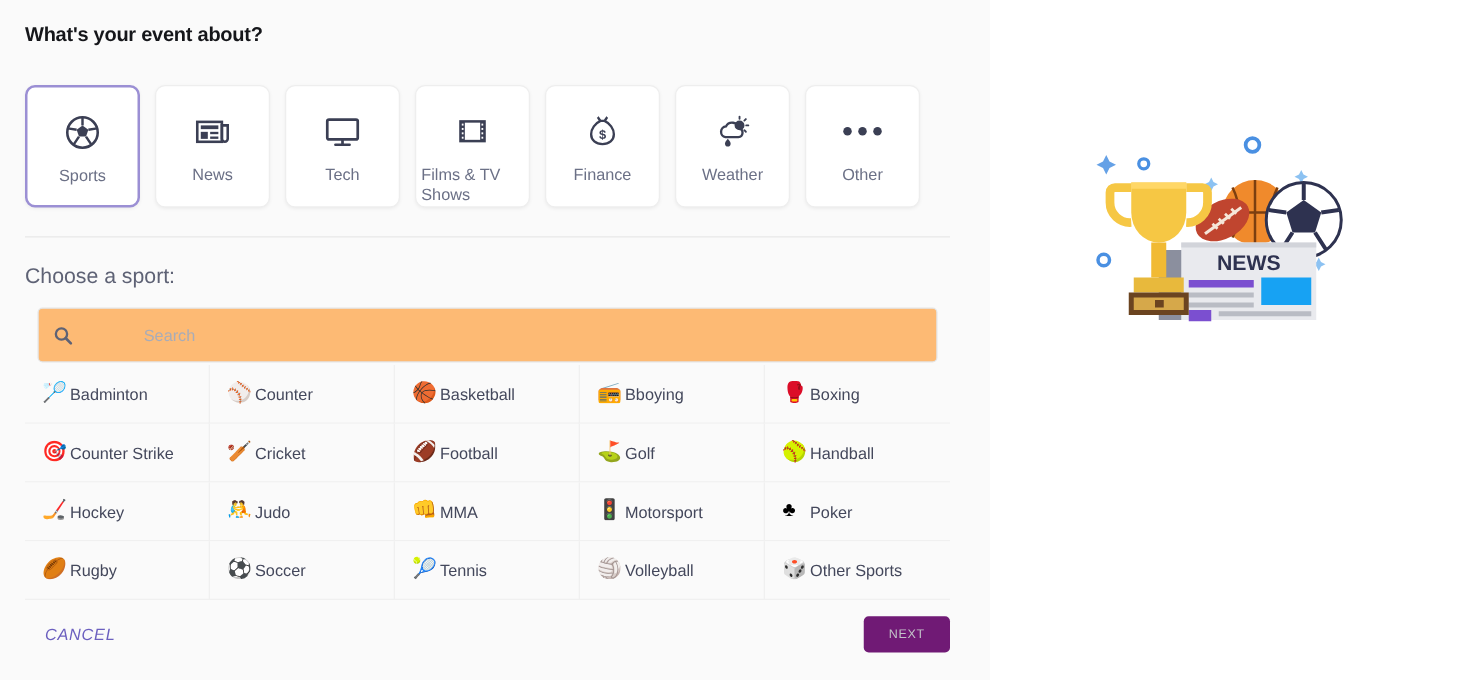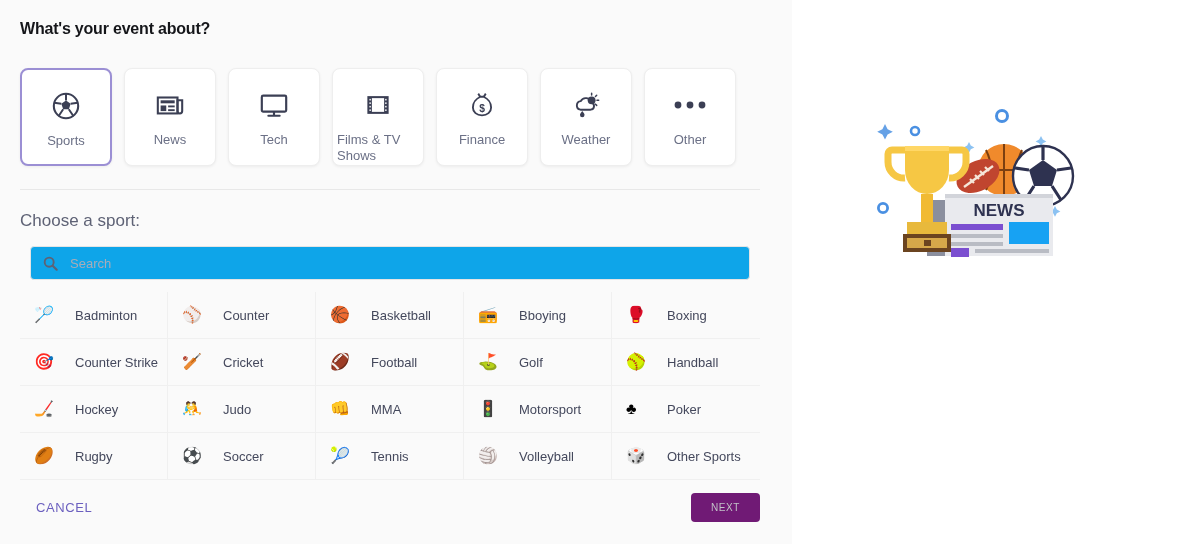--- a/index.html
+++ b/index.html
@@ -98,28 +98,29 @@
     text-align: left;
     font-size: 17px;
     color: #5e6275;
   }
 
   .search-wrap {
     position: absolute;
     left: 30px;
     top: 246px;
     width: 720px;
-    height: 34px;
-    background: #0ea5e9;
+    height: 44px;
+    background: #fdba74;
     border: 1px solid #e4e4e4;
     border-radius: 4px;
     box-sizing: border-box;
     display: flex;
     align-items: center;
     padding: 0 12px;
+    gap: 45px;
   }
   .search-icon {
     color: #5e6275;
     display: flex;
     align-items: center;
     margin-right: 10px;
   }
   .search-input {
     flex: 1;
     border: none;
@@ -154,21 +155,21 @@
   .sport-cell:nth-child(5n) { border-right: none; }
   .sport-emoji {
     font-size: 16px;
     line-height: 1;
     width: 22px;
     display: inline-block;
   }
   .sport-label {
     font-size: 13px;
     color: #44485c;
-    margin-left: 19px;
+    margin-left: 0;
     white-space: nowrap;
   }
 
   .footer {
     position: absolute;
     left: 20px;
     top: 489px;
     width: 740px;
     height: 36px;
     display: flex;
@@ -177,20 +178,21 @@
   }
   .cancel-btn {
     background: transparent;
     border: none;
     font-family: "Liberation Sans", sans-serif;
     font-size: 13px;
     letter-spacing: 0.6px;
     color: #6b5fbf;
     cursor: pointer;
     padding: 8px 16px;
+    font-style: italic;
   }
   .next-btn {
     background: #701a75;
     border: none;
     border-radius: 4px;
     font-family: "Liberation Sans", sans-serif;
     font-size: 10px;
     letter-spacing: 0.6px;
     color: #c2c2c8;
     padding: 9px 20px;

